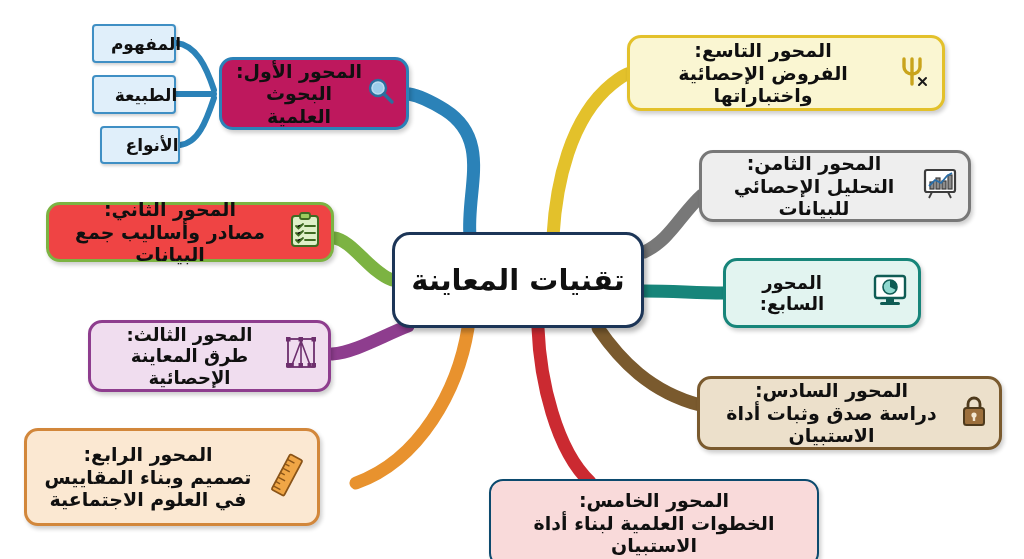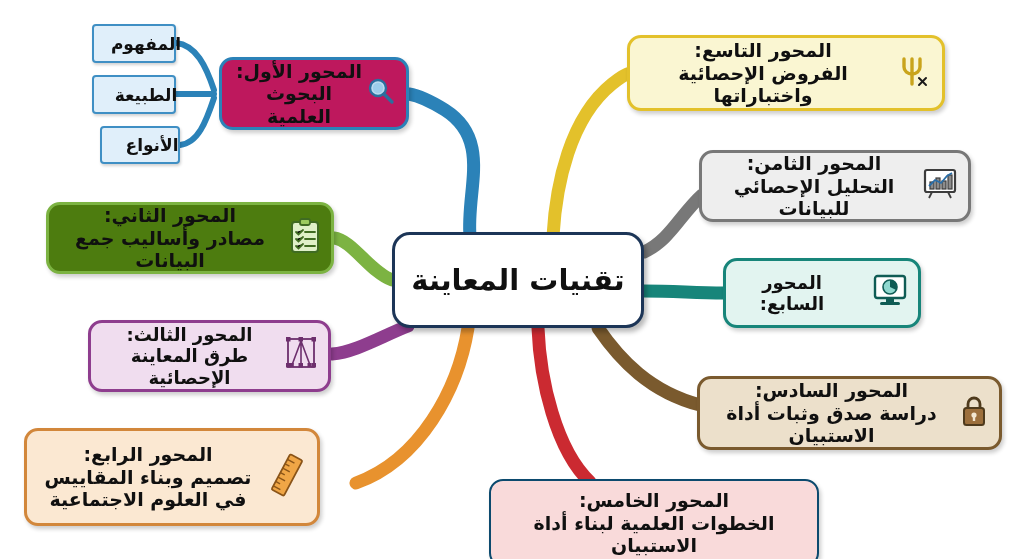--- a/index.html
+++ b/index.html
@@ -47,22 +47,22 @@
     font-size:17px;font-weight:bold;color:#101010;direction:rtl;
     box-shadow:1px 2px 3px rgba(0,0,0,.18);
     padding-left:24px;
   }
   #sub1{left:92px;top:24px;width:84px;height:39px;}
   #sub2{left:92px;top:75px;width:84px;height:39px;}
   #sub3{left:100px;top:126px;width:80px;height:38px;}
 
   
   #axis2{
-    left:46px;top:202px;width:288px;height:72px;
-    background:#4d7c0f;border:3px solid #7cb342;
+    left:46px;top:202px;width:288px;height:60px;
+    background:#ef4444;border:3px solid #7cb342;
     font-size:19px;gap:8px;
   }
   
   #axis3{
     left:88px;top:320px;width:243px;height:72px;
     background:#f0ddef;border:3px solid #8e3d8e;
     font-size:18px;gap:6px;
   }
   
   #axis4{

